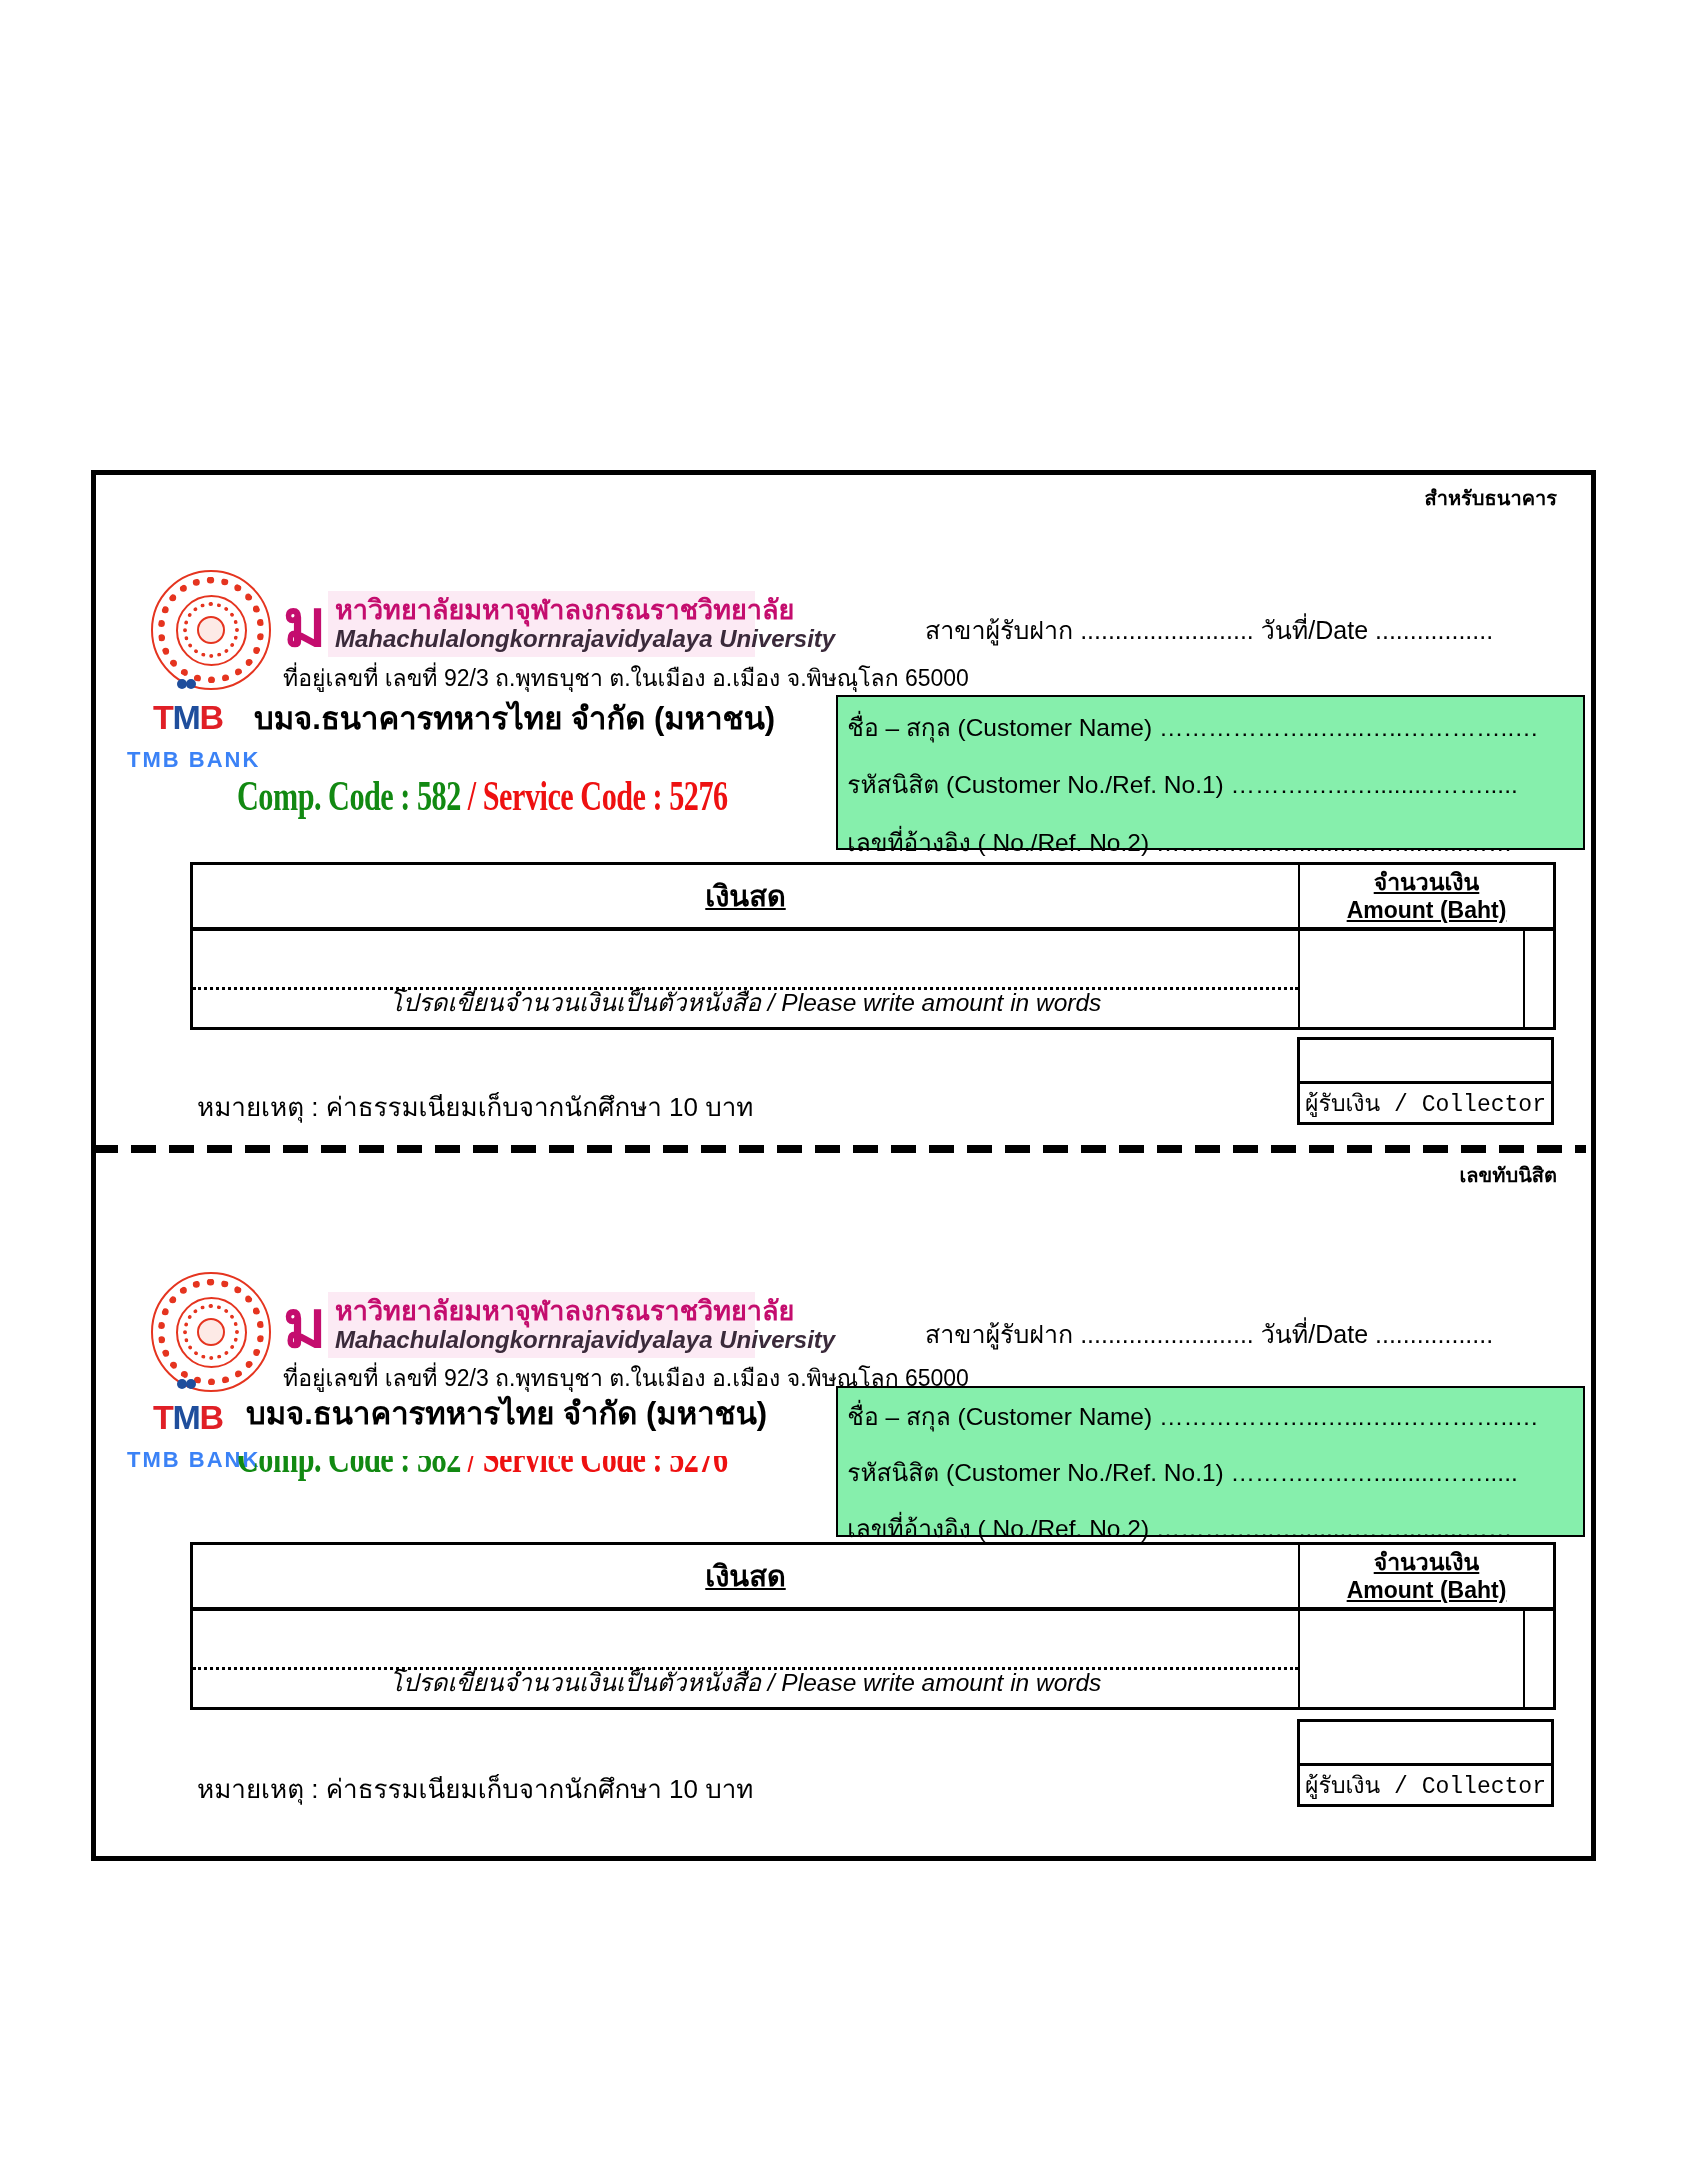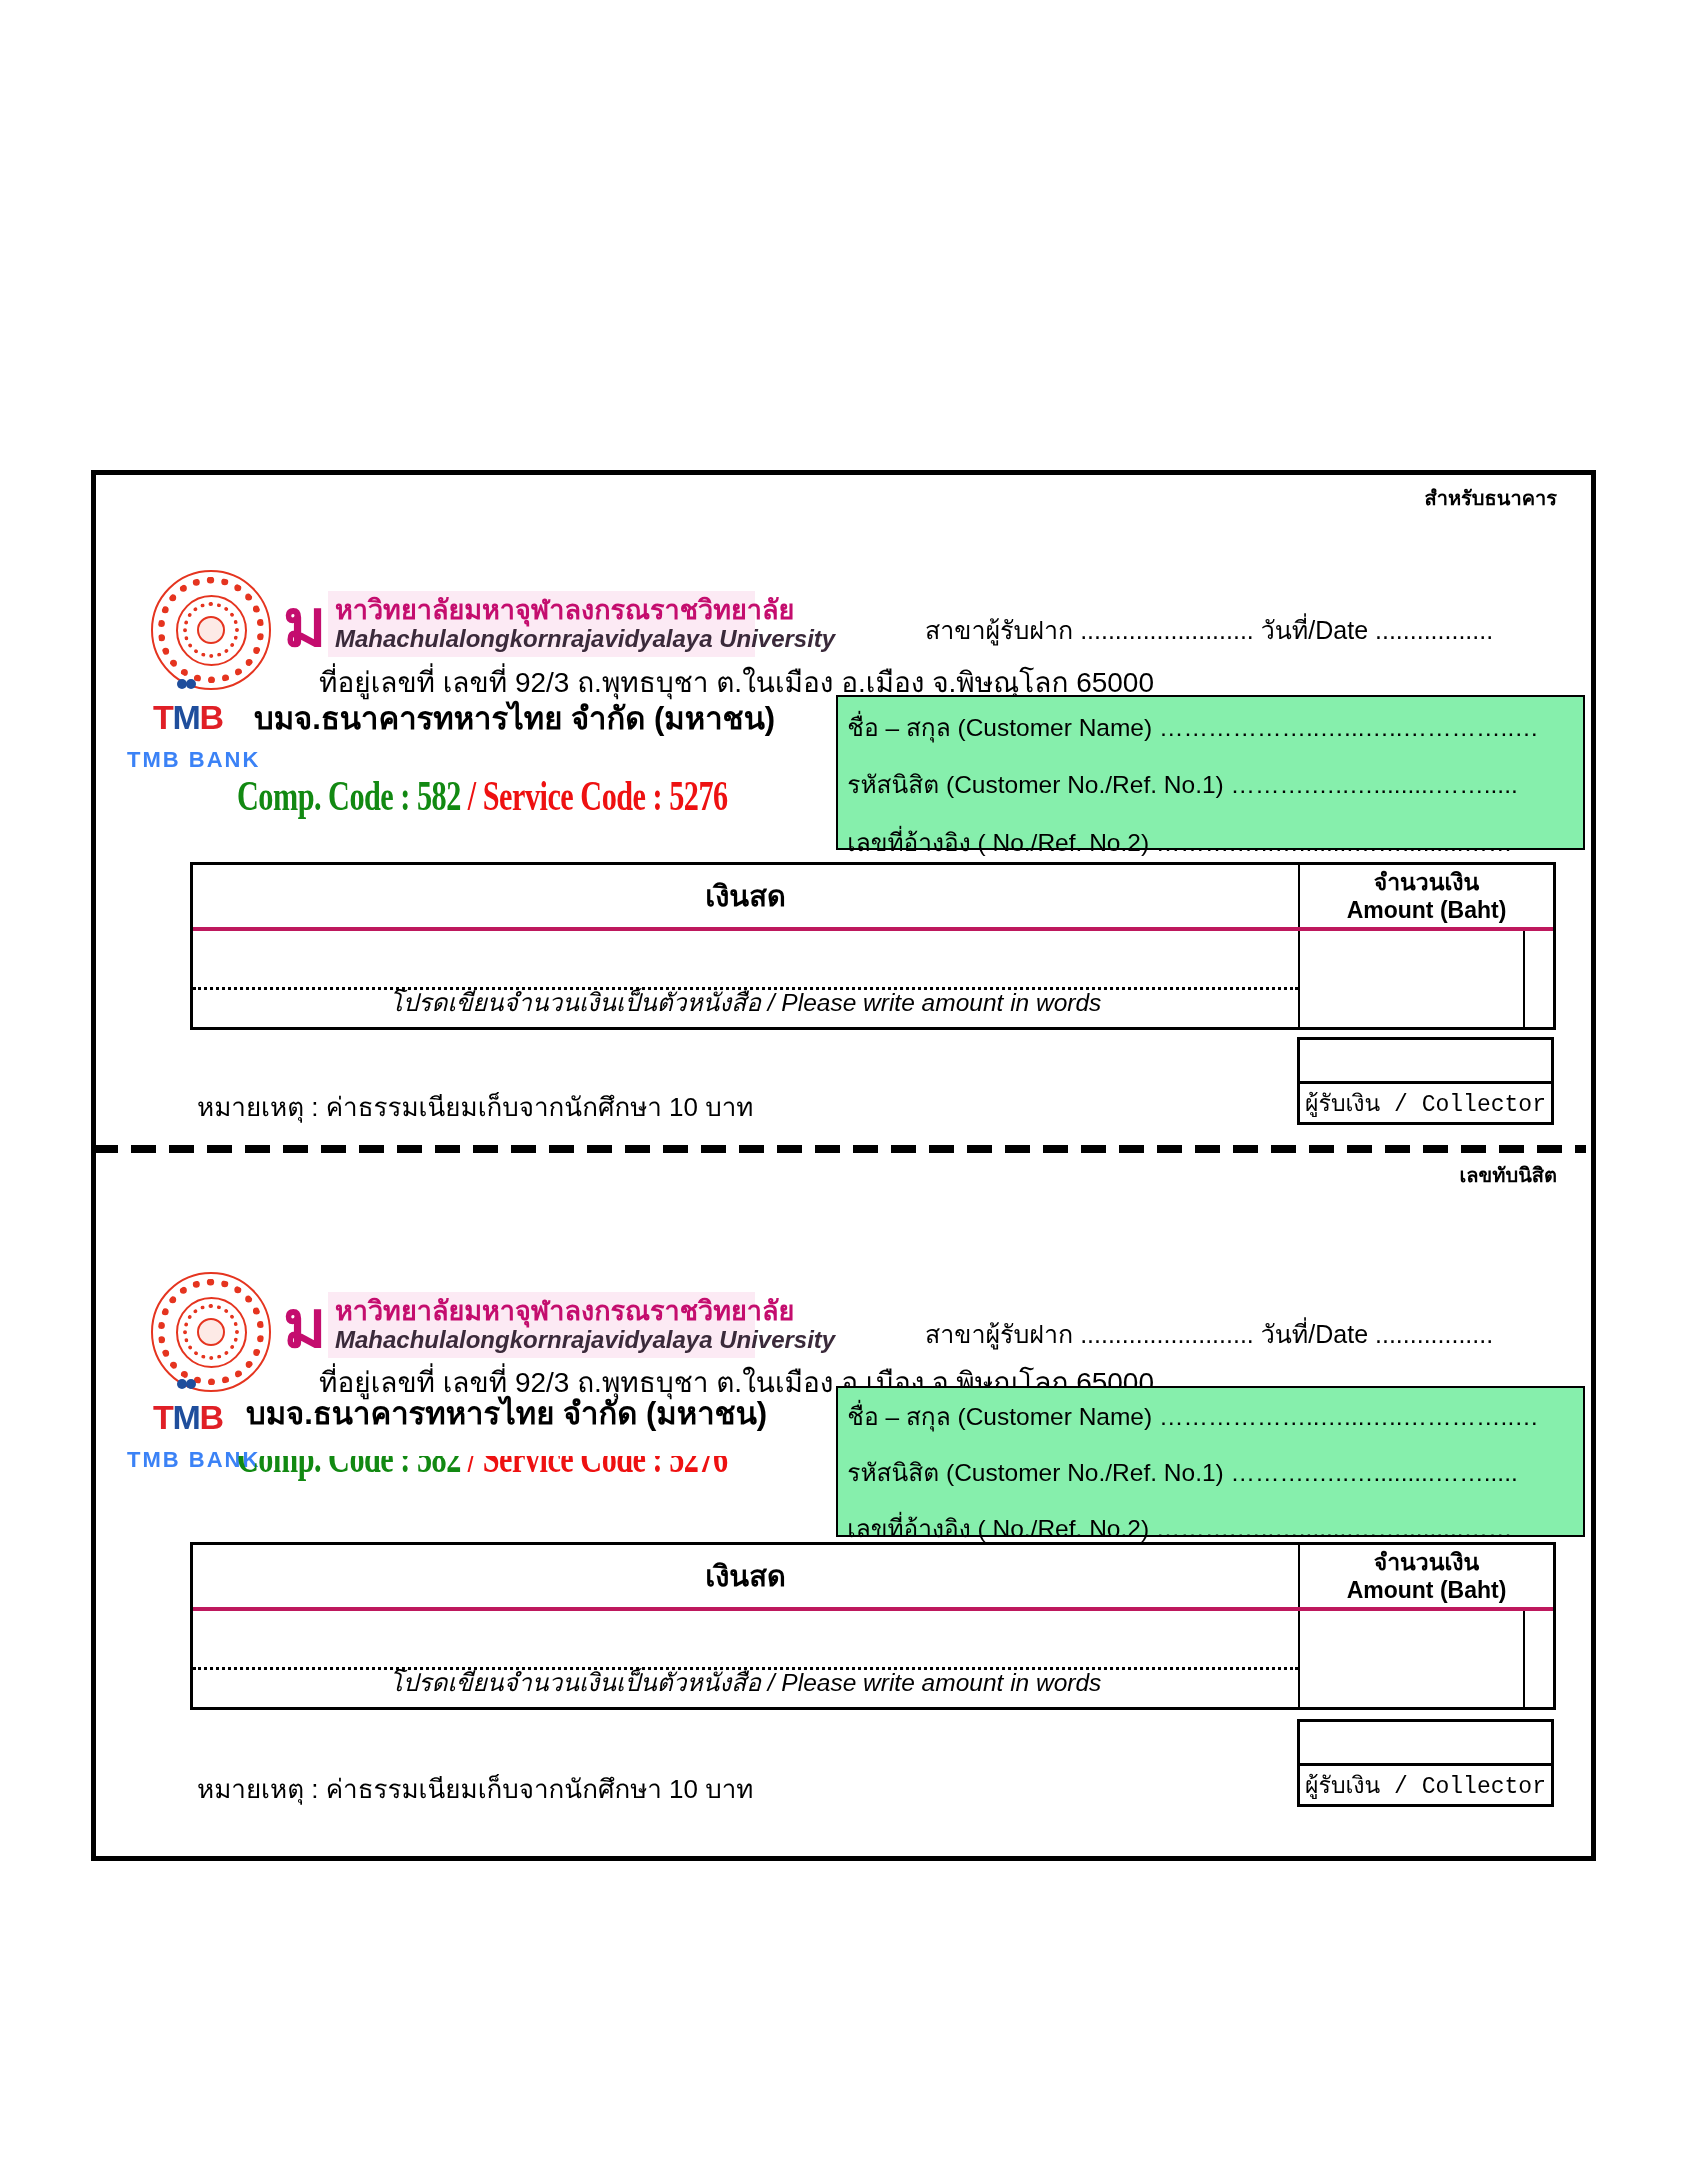--- a/index.html
+++ b/index.html
@@ -52,21 +52,21 @@
   .uni-eng{
     position:absolute;
     font-size:24px;font-style:italic;font-weight:bold;line-height:26.5px;
     color:#3a2a3a;white-space:nowrap;
   }
 
   .branch-line{
     position:absolute;font-size:25px;white-space:nowrap;
   }
   .address-line{
-    position:absolute;font-size:28px;white-space:nowrap;margin-left:36px;
+    position:absolute;font-size:23px;white-space:nowrap;
   }
 
   
   .tmb-logo{position:absolute;width:122px;text-align:center;}
   .tmb-word{font-size:34px;font-weight:bold;line-height:54px;letter-spacing:-1.3px;margin-top:20px;}
   .tmb-word .red{color:#e01f26;}
   .tmb-word .blue{color:#1f4e9c;position:relative;display:inline-block;}
   .tmb-word .dot{position:absolute;width:10px;height:10px;border-radius:50%;background:#1f4e9c;top:-10.6px;}
   .tmb-word .dot-l{left:4px;}
   .tmb-word .dot-r{right:4px;}
@@ -93,21 +93,21 @@
   .code-green{color:#128912;}
   .code-red{color:#ee1111;}
   .code-wrap{position:absolute;}
   .code-clip{position:absolute;overflow:hidden;height:30px;width:662px;}
   .code-clip .code-line{margin-top:-21px;}
 
   
   .slip-table{
     position:absolute;border:3.3px solid #000;background:#fff;
   }
-  .tbl-header{display:flex;border-bottom:4px solid #be185d;}
+  .tbl-header{display:flex;border-bottom:4px solid #000000;text-decoration:underline;}
   .tbl-header .h-left{
     width:1105px;display:flex;align-items:center;justify-content:center;
     font-size:29px;font-weight:bold;border-right:2px solid #000;
   }
   .tbl-header .h-right{
     flex:1;display:flex;flex-direction:column;align-items:center;justify-content:center;
     font-size:23px;font-weight:bold;line-height:28.4px;text-align:center;
   }
   .tbl-body{display:flex;}
   .tbl-body .b-left{width:1105px;position:relative;border-right:2px solid #000;}

